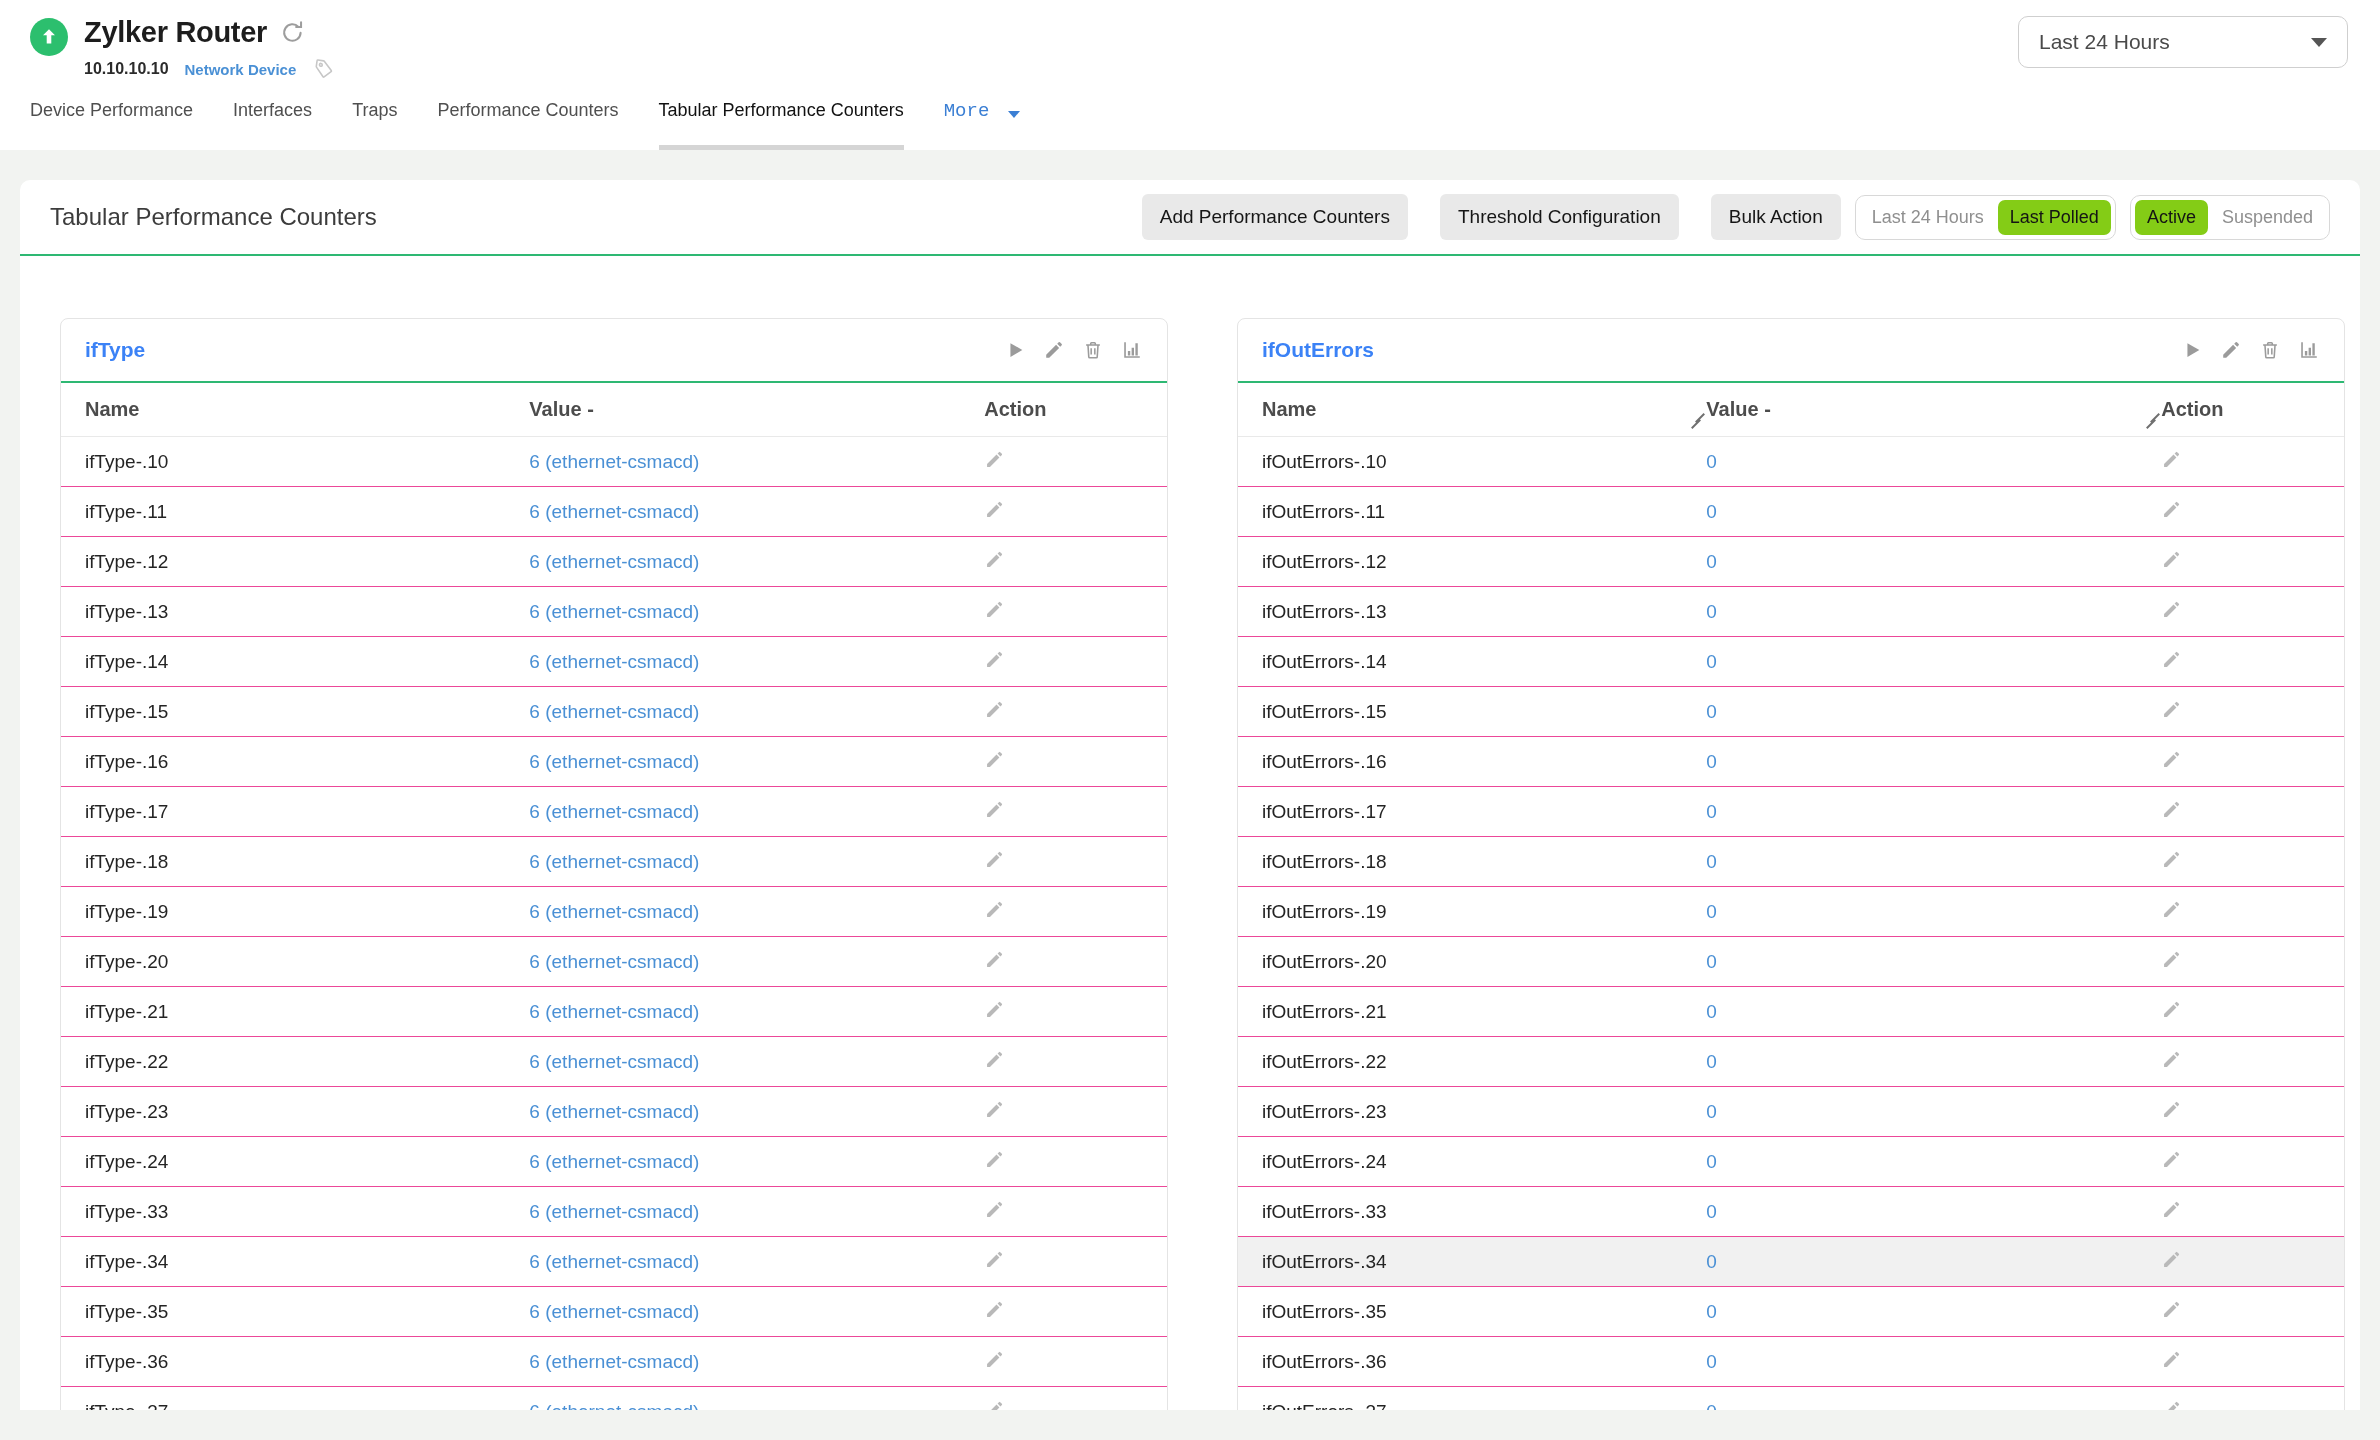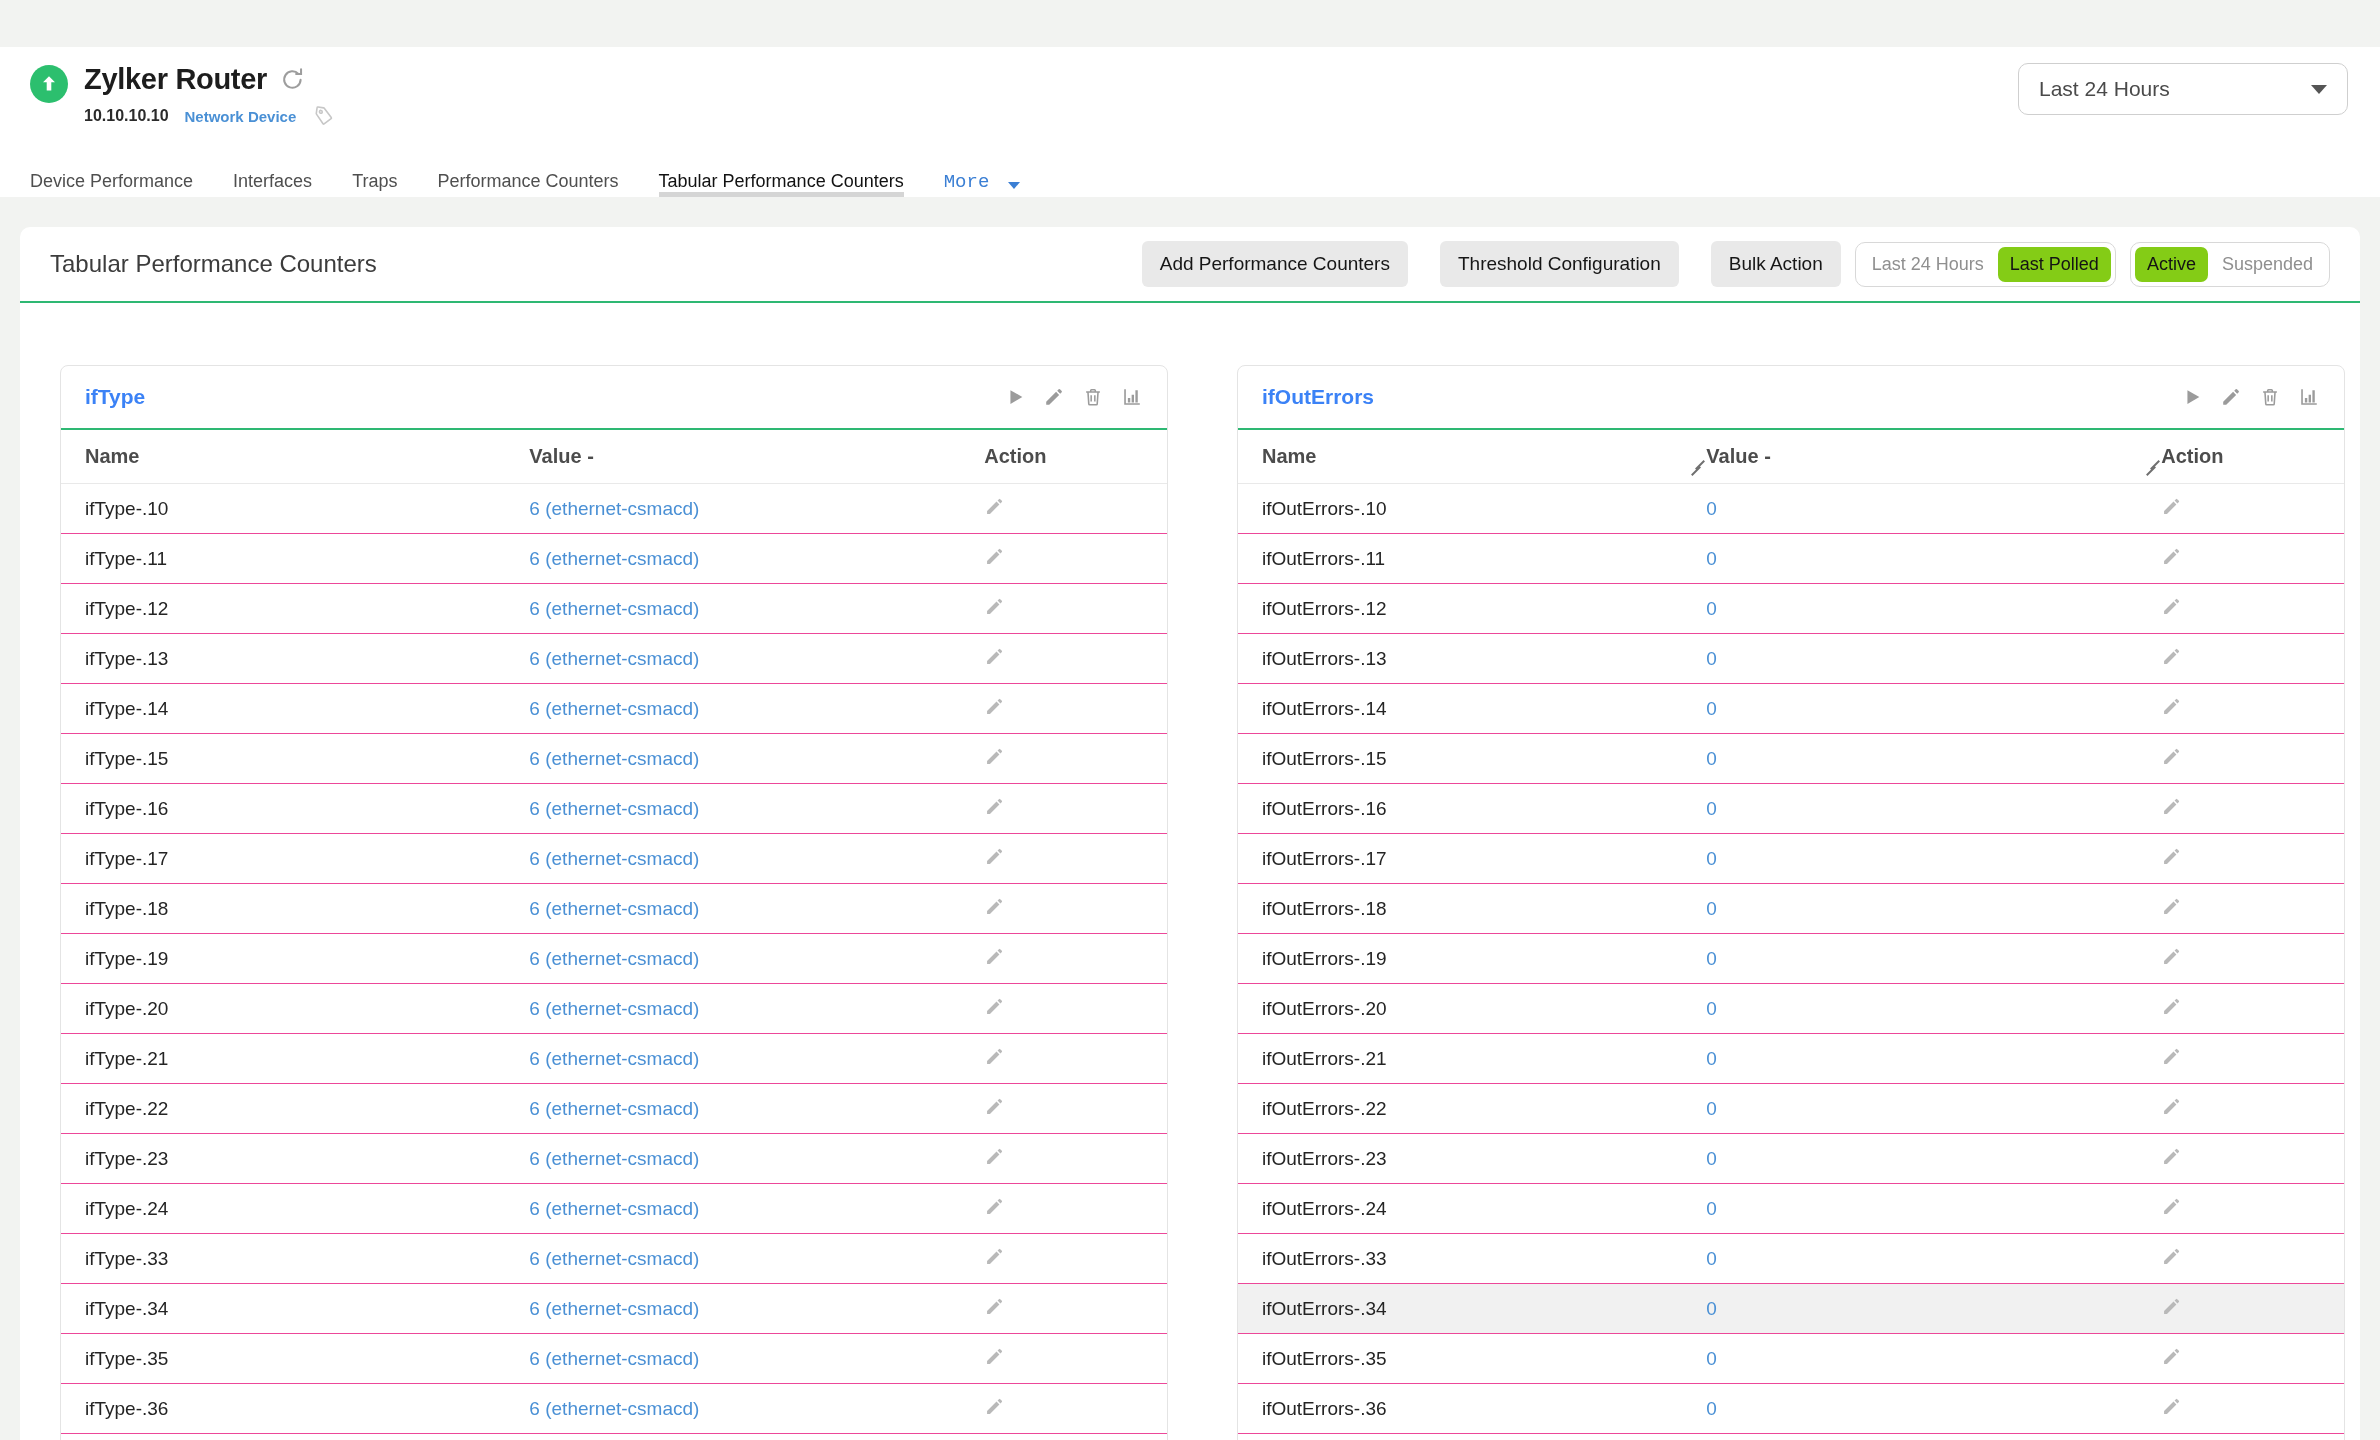--- a/index.html
+++ b/index.html
@@ -3,21 +3,21 @@
 <meta charset="utf-8">
 <style>
   * { box-sizing: border-box; margin: 0; padding: 0; }
   html, body { width: 2380px; height: 1440px; overflow: hidden; }
   body {
     font-family: "Liberation Sans", sans-serif;
     background: #f2f3f1;
     color: #222;
   }
   
-  .top-header { background: #fff; height: 150px; position: relative; margin-top: 47px; }
+  .top-header { background: #fff; height: 150px; position: relative; }
   .device-row { display: flex; padding: 16px 0 0 30px; }
   .status-circle {
     width: 38px; height: 38px; border-radius: 50%;
     background: #2cbf6e; display: flex; align-items: center; justify-content: center;
     margin-right: 16px; margin-top: 2px; flex: 0 0 38px;
   }
   .status-circle svg { width: 22px; height: 22px; }
   .device-title-row { display: flex; align-items: center; gap: 12px; }
   .device-title { font-size: 29px; font-weight: 700; color: #1d1d1d; letter-spacing: -0.3px; }
   .icon-refresh { width: 27px; height: 27px; color: #9d9d9d; }
@@ -32,21 +32,21 @@
     padding: 0 20px; font-size: 21px; color: #4a4a4a; cursor: pointer;
   }
   .caret {
     display: inline-block; width: 0; height: 0;
     border-left: 8px solid transparent; border-right: 8px solid transparent;
     border-top: 9px solid #555;
   }
   .caret-blue { border-left-width: 6px; border-right-width: 6px; border-top: 7px solid #3b7fd4; margin-left: 7px; position: relative; top: 2px;}
   
   .tabs { display: flex; gap: 40px; padding-left: 30px; position: absolute; bottom: 0; left: 0; }
-  .tab { font-size: 18px; color: #4f4f4f; padding-bottom: 4px; position: relative; cursor: pointer; white-space: nowrap; }
+  .tab { font-size: 18px; color: #4f4f4f; padding-bottom: 28px; position: relative; cursor: pointer; white-space: nowrap; }
   .tab.active { color: #111; }
   .tab.active::after {
     content: ""; position: absolute; left: 0; right: 0; bottom: 0;
     height: 5px; background: #d5d5d5;
   }
   .tab.more { color: #3b7fd4; font-size: 19px; font-family: Liberation Mono, monospace; }
   
   .card {
     margin: 30px 20px 0 20px; background: #fff; border-radius: 10px 10px 0 0;
     height: 1230px; overflow: hidden;

